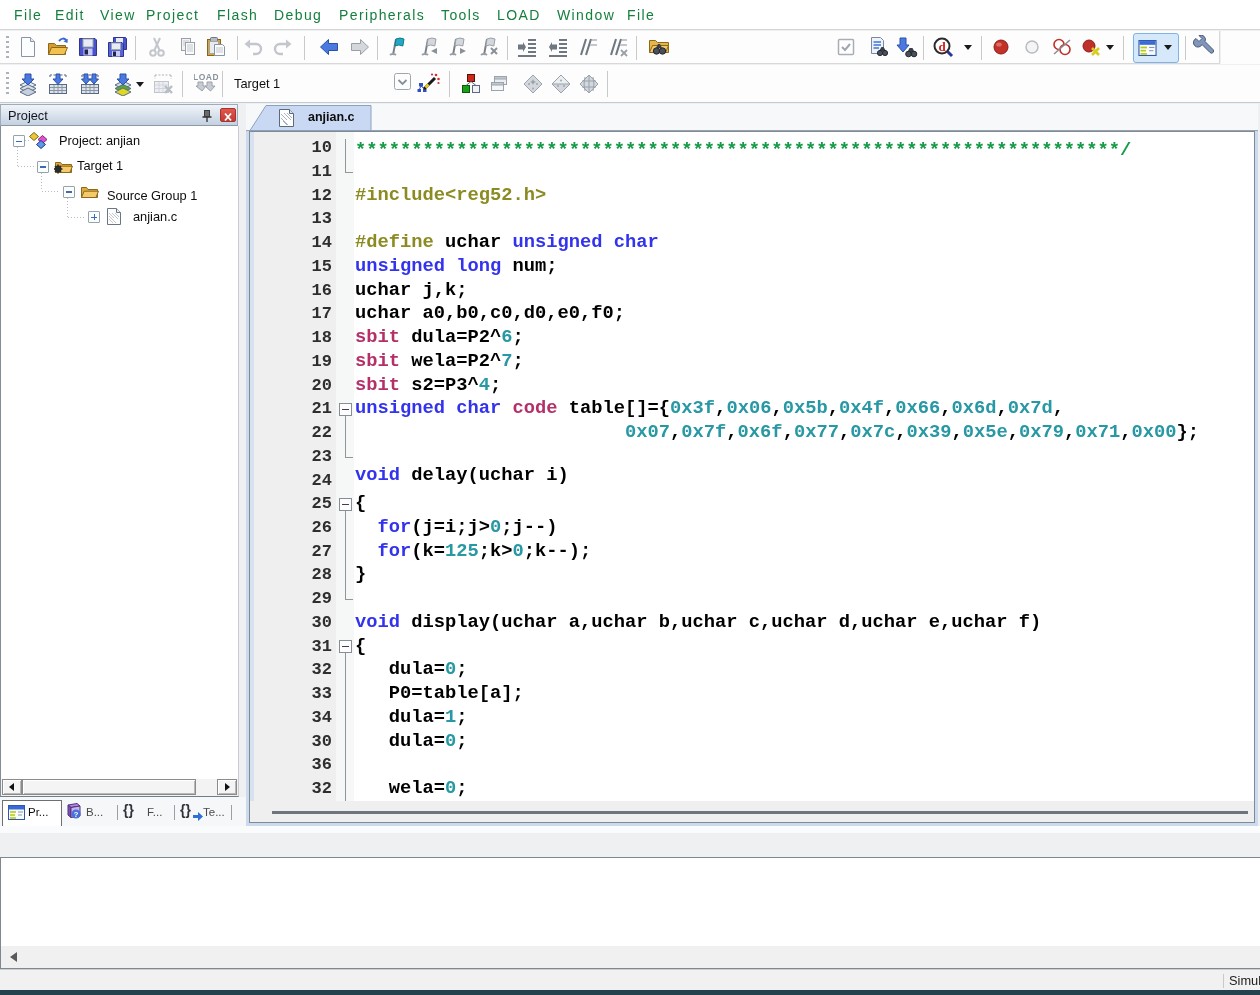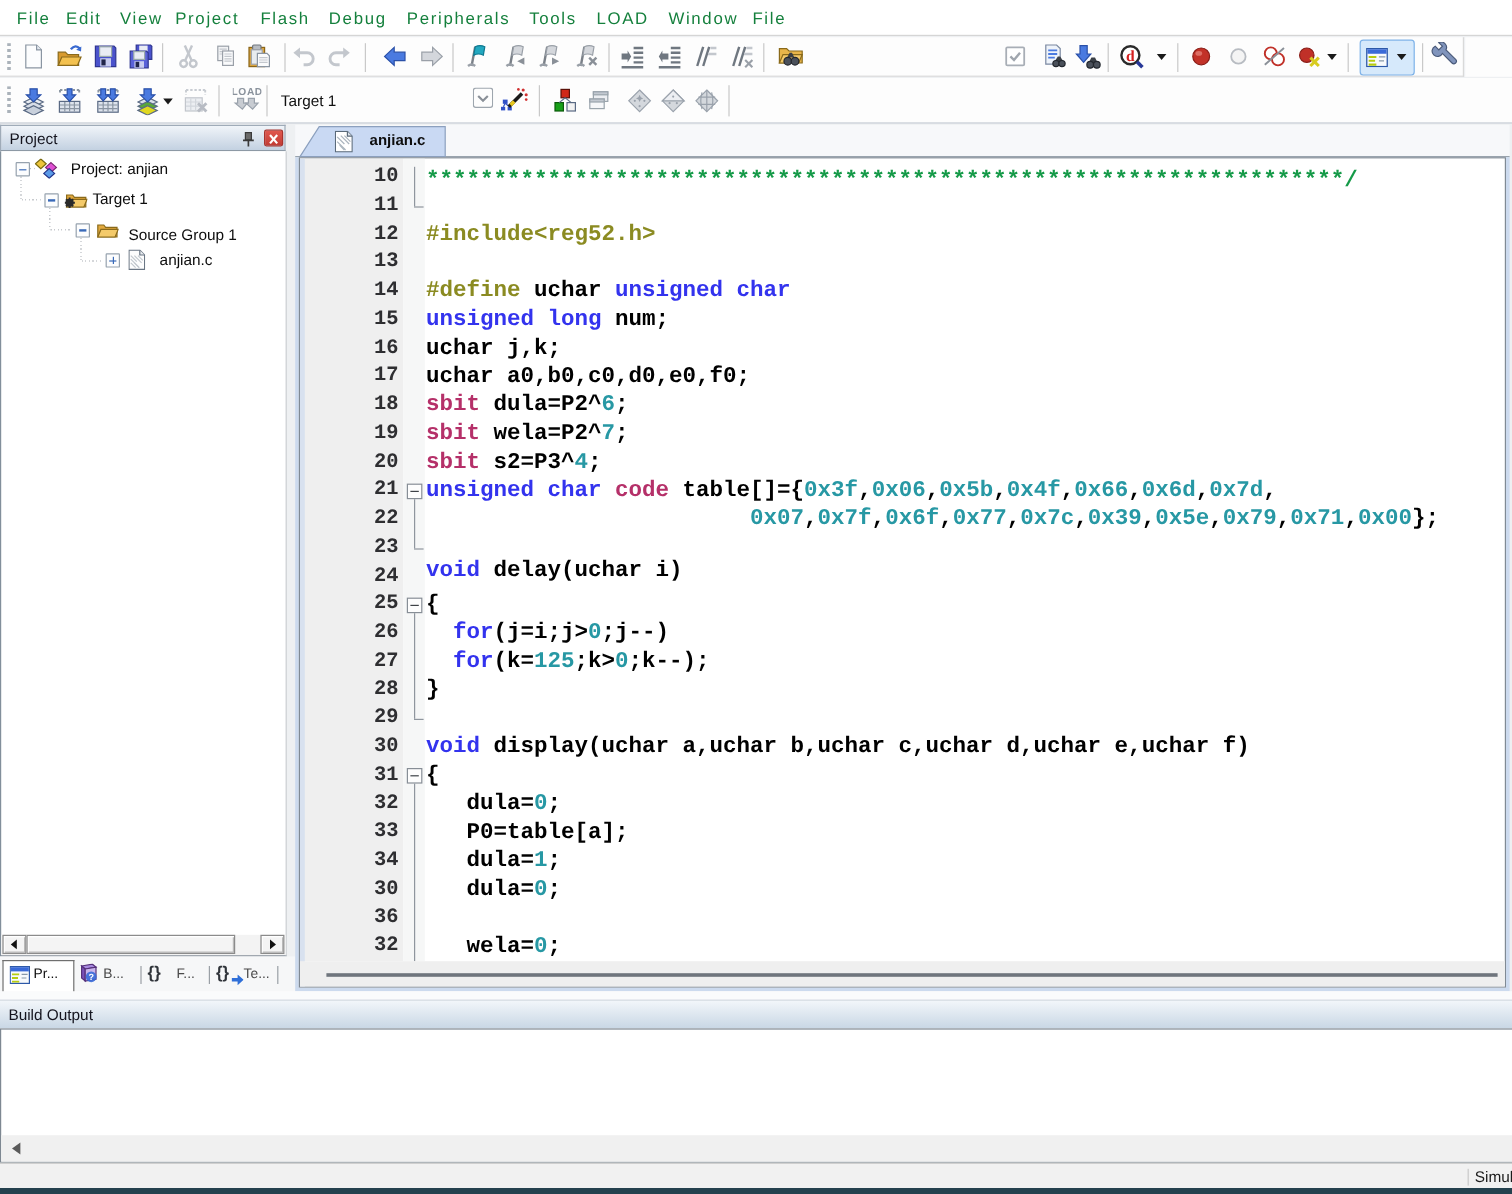--- a/index.html
+++ b/index.html
@@ -642,23 +642,20 @@
 <div class="fbox" style="top:508.0px"></div>
 <div class="fline" style="top:521.0px; height:148.0px"></div>
 </div>
       <div id="hscroll">
           <div id="hthumb"></div>
         </div>
     </div>
   </div>
 
   <div class="abs" style="left:0; top:826px; width:1260px; height:7px; background:#fafbfc;"></div>
-  <div id="bohead" class="abs">
-    <span style="position:absolute; left:7px; top:4px; font-size:12.8px; color:#14141e;">Build Output</span>
-  </div>
   <div id="bobox" class="abs">
     <div id="boscroll">
       <div class="tri" style="left:9px; top:6px; border-right:7px solid #5a5a5a; border-top:5px solid transparent; border-bottom:5px solid transparent;"></div>
     </div>
   </div>
 
   <div id="status" class="abs">
     <div style="position:absolute; left:1223px; top:4px; width:1px; height:14px; background:#c9c9c9;"></div>
     <span style="position:absolute; left:1229px; top:3px; font-size:12.8px; color:#1c1c1c; white-space:nowrap;">Simulation</span>
   </div>

